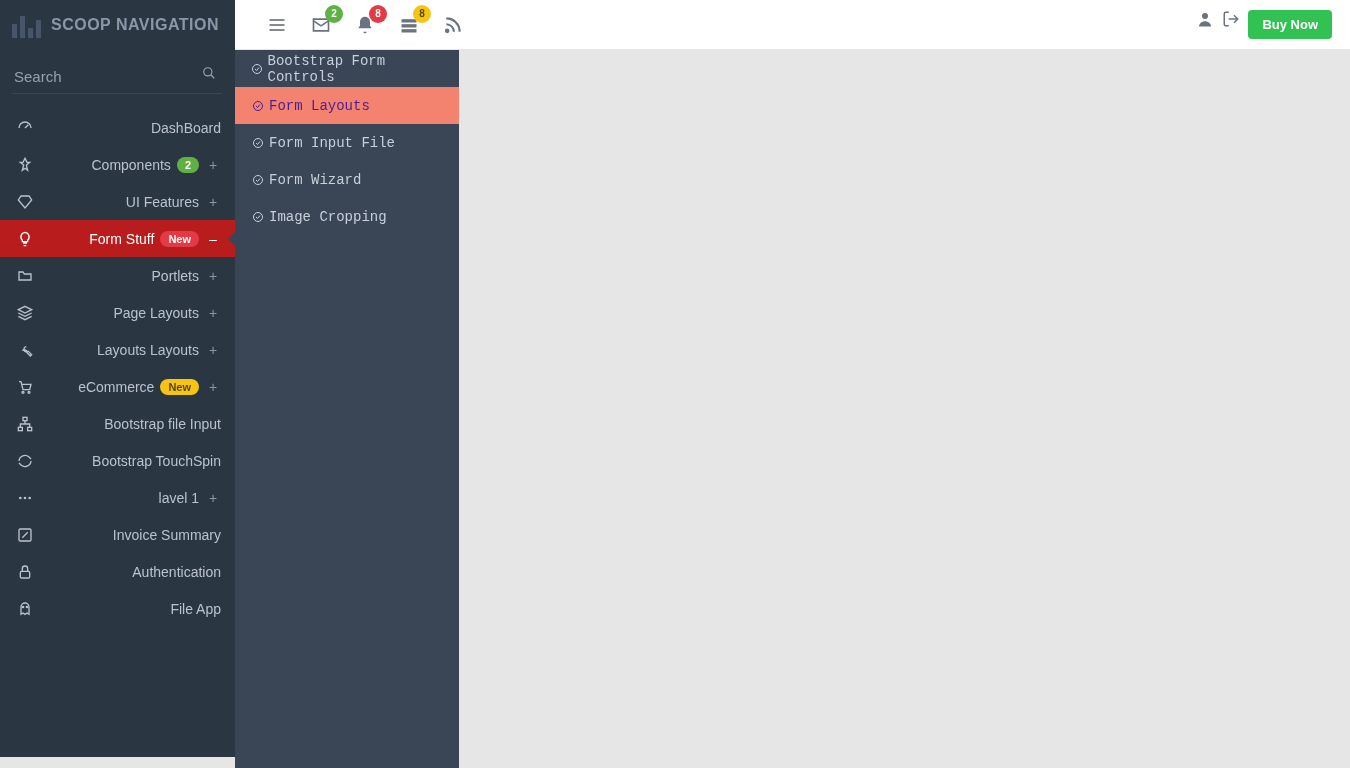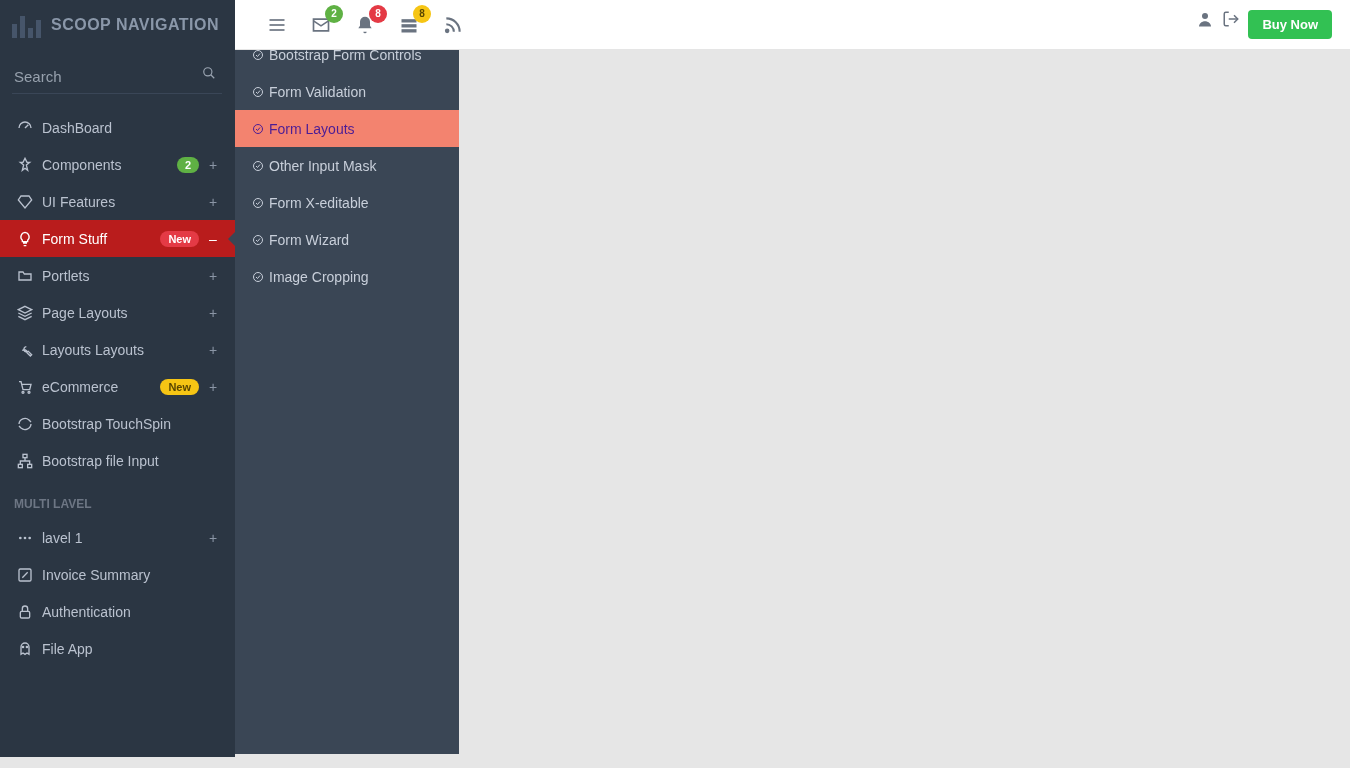--- a/index.html
+++ b/index.html
@@ -18,33 +18,33 @@
 
   .search-row { position: relative; padding: 0 12px; margin: 10px 1px 15px 0; }
   .search-input { width: 100%; background: transparent; border: none; border-bottom: 1px solid #3a4657; color: #c9d2df; font-size: 15px; padding: 8px 28px 8px 2px; outline: none; }
   .search-input::placeholder { color: #97a1ad; }
   .search-ico { position: absolute; right: 18px; top: 6px; color: #9aa4b1; }
 
   .nav { list-style: none; }
   .nav li { display: flex; align-items: center; height: 37px; padding: 0 14px; cursor: pointer; color: #bac2cf; font-size: 14px; position: relative; }
   .nav li.active { background: #b91c1c; color: #fff; }
   .nav li .ico { width: 22px; display: inline-flex; justify-content: center; margin-right: 6px; color: inherit; }
-  .nav li .label { flex: 1; }
+  .nav li .label { flex: 1; text-align: right; }
   .nav li .badge { font-size: 11px; font-weight: 700; padding: 2px 8px; border-radius: 10px; margin-left: 6px; }
   .badge-green { background: #5fb144; color: #fff; }
   .badge-red-new { background: #e43a45; color: #fff; }
   .badge-yellow-new { background: #f6c514; color: #5b4700; }
   .nav li .expand { width: 16px; text-align: center; color: #8b96a6; margin-left: 6px; }
   .nav li.active .expand { color: #fff; }
   .nav li.active::after { content: ""; position: absolute; right: -1px; top: 50%; transform: translateY(-50%); width: 0; height: 0; border-top: 8px solid transparent; border-bottom: 8px solid transparent; border-right: 8px solid #3a4655; }
 
   .section-header { padding: 18px 14px 8px 14px; font-size: 12px; color: #6d7684; font-weight: 600; text-transform: uppercase; }
 
   
-  .submenu { position: absolute; left: 235px; top: 36px; width: 224px; height: 718px; background: #3a4655; }
+  .submenu { position: absolute; left: 235px; top: 50px; width: 224px; height: 718px; background: #3a4655; font-family: Liberation Mono, monospace; }
   .submenu ul { list-style: none; }
   .submenu li { display: flex; align-items: center; height: 37px; padding: 0 14px; color: #c8cfda; font-size: 14px; cursor: pointer; }
   .submenu li.active { background: #f3836f; color: #4c1d95; }
   .submenu li .chk { width: 18px; margin-right: 2px; display: inline-flex; justify-content: center; }
 
   
   .topbar { position: absolute; left: 235px; top: 0; right: 0; height: 50px; background: #fff; display: flex; align-items: center; padding: 0 18px 0 32px; border-bottom: 1px solid #e5e5e5; }
   .top-left { display: flex; align-items: center; gap: 24px; }
   .top-ico { color: #6a7380; position: relative; cursor: pointer; }
   .top-badge { position: absolute; top: -10px; right: -12px; min-width: 18px; height: 18px; border-radius: 9px; font-size: 10px; font-weight: 700; display: flex; align-items: center; justify-content: center; color: #fff; padding: 0 4px; }
@@ -160,39 +160,38 @@
             <path d="M3 4h3l3 12h10l2-8H7"></path>
           </svg>
         </span>
       <span class="label">eCommerce</span>
       <span class="badge badge-yellow-new">New</span>
       <span class="expand">+</span>
     </li>
     <li>
       <span class="ico">
           <svg width="16" height="16" viewBox="0 0 24 24" fill="none" stroke="currentColor" stroke-width="2">
-            <path d="M3 12a9 9 0 0 1 15-6l3 3M21 12a9 9 0 0 1-15 6l-3-3"></path>
-          </svg>
-        </span>
-      <span class="label">Bootstrap TouchSpin</span>
-    </li>
-    <li>
-      <span class="ico">
-          <svg width="16" height="16" viewBox="0 0 24 24" fill="none" stroke="currentColor" stroke-width="2">
             <rect x="9" y="2" width="6" height="5"></rect>
             <rect x="2" y="17" width="6" height="5"></rect>
             <rect x="16" y="17" width="6" height="5"></rect>
             <path d="M12 7v5M12 12H5v5M12 12h7v5"></path>
           </svg>
         </span>
       <span class="label">Bootstrap file Input</span>
     </li>
+    <li>
+      <span class="ico">
+          <svg width="16" height="16" viewBox="0 0 24 24" fill="none" stroke="currentColor" stroke-width="2">
+            <path d="M3 12a9 9 0 0 1 15-6l3 3M21 12a9 9 0 0 1-15 6l-3-3"></path>
+          </svg>
+        </span>
+      <span class="label">Bootstrap TouchSpin</span>
+    </li>
   </ul>
 
-  <div class="section-header">MULTI LAVEL</div>
 
   <ul class="nav">
     <li>
       <span class="ico">
           <svg width="16" height="16" viewBox="0 0 24 24" fill="currentColor">
             <circle cx="5" cy="12" r="2"></circle>
             <circle cx="12" cy="12" r="2"></circle>
             <circle cx="19" cy="12" r="2"></circle>
           </svg>
         </span>
@@ -234,55 +233,37 @@
   <ul>
     <li>
       <span class="chk">
           <svg width="12" height="12" viewBox="0 0 24 24" fill="none" stroke="currentColor" stroke-width="2">
             <circle cx="12" cy="12" r="9"></circle>
             <path d="M8 12l3 3 5-6"></path>
           </svg>
         </span>
       <span>Bootstrap Form Controls</span>
     </li>
-    <li>
-      <span class="chk">
-          <svg width="12" height="12" viewBox="0 0 24 24" fill="none" stroke="currentColor" stroke-width="2">
-            <circle cx="12" cy="12" r="9"></circle>
-            <path d="M8 12l3 3 5-6"></path>
-          </svg>
-        </span>
-      <span>Form Validation</span>
-    </li>
     <li class="active">
       <span class="chk">
           <svg width="12" height="12" viewBox="0 0 24 24" fill="none" stroke="currentColor" stroke-width="2">
             <circle cx="12" cy="12" r="9"></circle>
             <path d="M8 12l3 3 5-6"></path>
           </svg>
         </span>
       <span>Form Layouts</span>
     </li>
     <li>
       <span class="chk">
           <svg width="12" height="12" viewBox="0 0 24 24" fill="none" stroke="currentColor" stroke-width="2">
             <circle cx="12" cy="12" r="9"></circle>
             <path d="M8 12l3 3 5-6"></path>
           </svg>
         </span>
-      <span>Other Input Mask</span>
-    </li>
-    <li>
-      <span class="chk">
-          <svg width="12" height="12" viewBox="0 0 24 24" fill="none" stroke="currentColor" stroke-width="2">
-            <circle cx="12" cy="12" r="9"></circle>
-            <path d="M8 12l3 3 5-6"></path>
-          </svg>
-        </span>
-      <span>Form X-editable</span>
+      <span>Form Input File</span>
     </li>
     <li>
       <span class="chk">
           <svg width="12" height="12" viewBox="0 0 24 24" fill="none" stroke="currentColor" stroke-width="2">
             <circle cx="12" cy="12" r="9"></circle>
             <path d="M8 12l3 3 5-6"></path>
           </svg>
         </span>
       <span>Form Wizard</span>
     </li>

